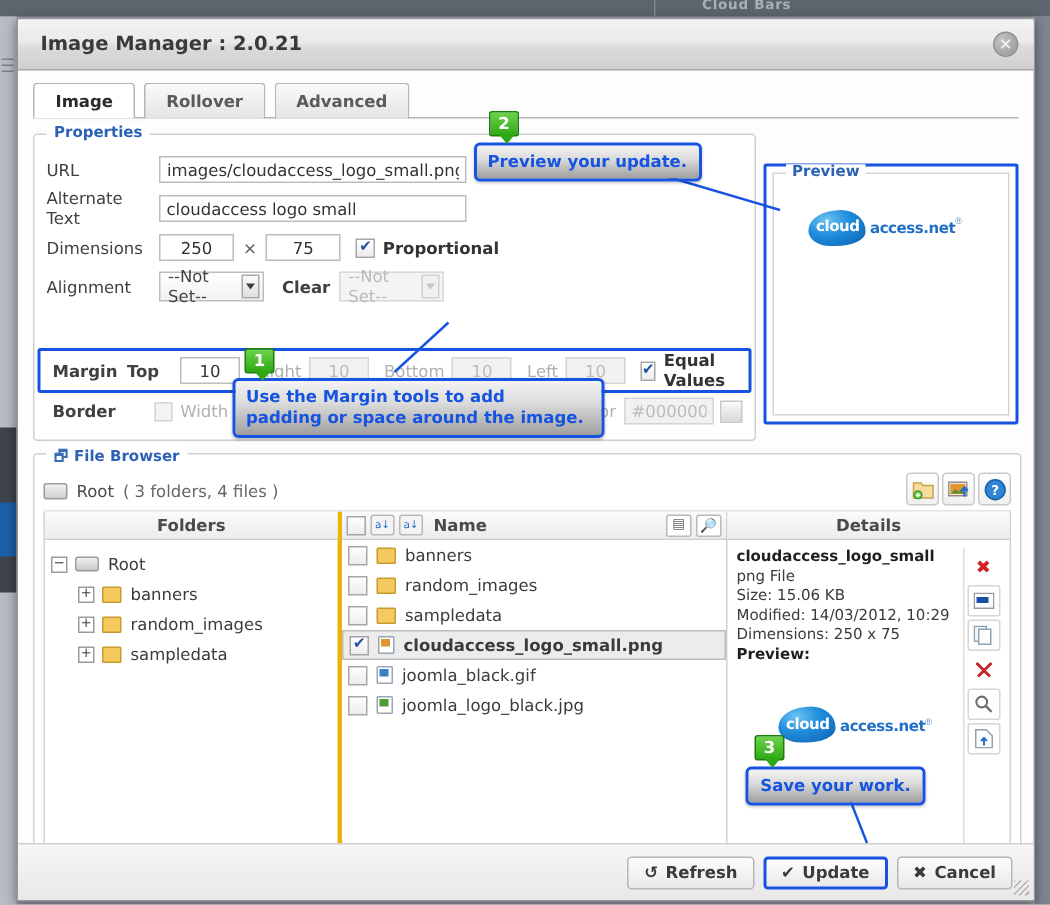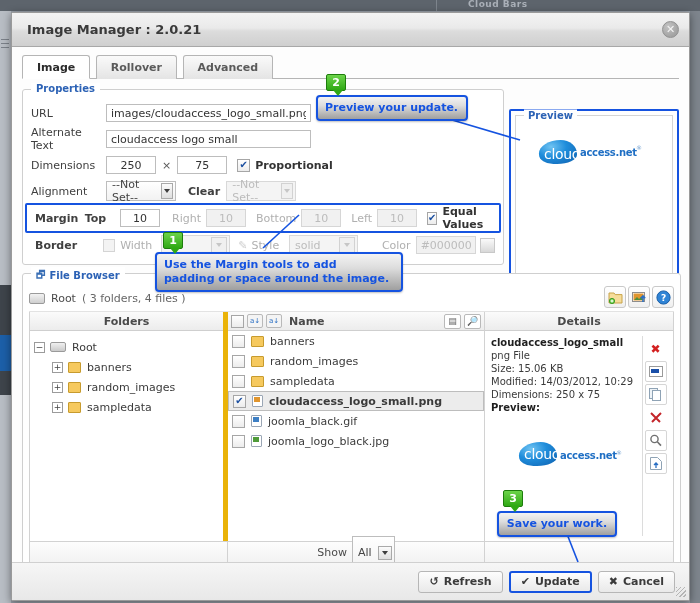--- a/index.html
+++ b/index.html
@@ -107,21 +107,21 @@
   .caret { width:0;height:0;border-left:3.5px solid transparent;border-right:3.5px solid transparent;border-top:4px solid #3d3d3d; }
   .sel.dim .caret { border-top-color:#c6c6c6; }
 
   .cb {
     width:13px;height:13px;border:1px solid #a6a6a6;background:linear-gradient(to bottom,#fff,#ececec);
     display:inline-flex;align-items:center;justify-content:center;margin-right:5px;
     font-size:10px;color:#1b4fa0;line-height:1;
   }
   .cb.dim { border-color:#d4d4d4; background:#f3f3f3; color:transparent; }
 
-  .margin-row-wrap { position:relative; }
+  .margin-row-wrap { position:relative;margin-top:29px; }
   .hl-box {
     position:absolute; border:2px solid #1553e0; border-radius:2px; pointer-events:none;
   }
 
   
   .preview-fs {
     position:absolute; right:10px; top:62px; width:170px; height:174px;
     border:2px solid #1553e0; background:#fff; border-radius:2px;
   }
   .preview-inner { position:absolute; inset:4px; border:1px solid #d5d5d5; background:#fff; }
@@ -135,22 +135,22 @@
   .lorem { font-size:9.5px; color:#3b3b3b; line-height:11.5px; text-indent:56px; }
 
   
   .ca-logo { position:relative; height:24px; }
   .ca-blob {
     position:absolute; left:0; top:0; width:38px; height:24px;
     background:radial-gradient(ellipse at 32% 28%, #6fc3f2 0%, #1f8ddb 42%, #0e5fae 100%);
     border-radius:60% 45% 55% 40% / 58% 60% 40% 42%;
   }
   .ca-cloud-text {
-    position:absolute; left:5px; top:6px; color:#fff; font-weight:normal;
-    font-size:14px; letter-spacing:-.3px;
+    position:absolute; left:5px; top:6px; color:#fff; font-weight:bold;
+    font-size:10px; letter-spacing:-.3px;
   }
   .ca-access {
     position:absolute; left:41px; top:7px; color:#1f6fc4; font-weight:bold;
     font-size:10px; letter-spacing:-.3px;
   }
   .ca-tm { position:absolute; left:97px; top:4px; font-size:6px; color:#6f9fd0; }
 
   
   .fb-fs { margin-top:8px; }
   .fb-legend { display:flex; align-items:center; gap:4px; }
@@ -160,21 +160,21 @@
   }
   .root-line { display:flex; align-items:center; gap:6px; font-size:11px; color:#4a4a4a; }
   .fb-tools { position:absolute; right:0; top:0; display:flex; gap:2px; }
   .tool-btn {
     width:22px;height:22px;border:1px solid #c9c9c9;border-radius:3px;
     background:linear-gradient(to bottom,#fff,#f0f0f0);
     display:flex;align-items:center;justify-content:center;cursor:pointer;
   }
 
   .fb-grid { display:flex; border:1px solid #d2d2d2; border-top:none; background:#fff; }
-  .col-folders { width:198px; border-right:5px solid #eab308; }
+  .col-folders { width:198px; border-right:3px solid #eab308; }
   .col-files { flex:1; border-right:1px solid #d2d2d2; }
   .col-details { width:188px; }
   .col-head {
     height:19px; background:linear-gradient(to bottom,#fbfbfb,#ececec);
     border-bottom:1px solid #cfcfcf; font-size:11px; font-weight:bold;
     color:#4a4a4a; display:flex; align-items:center; justify-content:center;
   }
   .files-head {
     height:19px; background:linear-gradient(to bottom,#fbfbfb,#ececec);
     border-bottom:1px solid #cfcfcf; display:flex; align-items:center;

